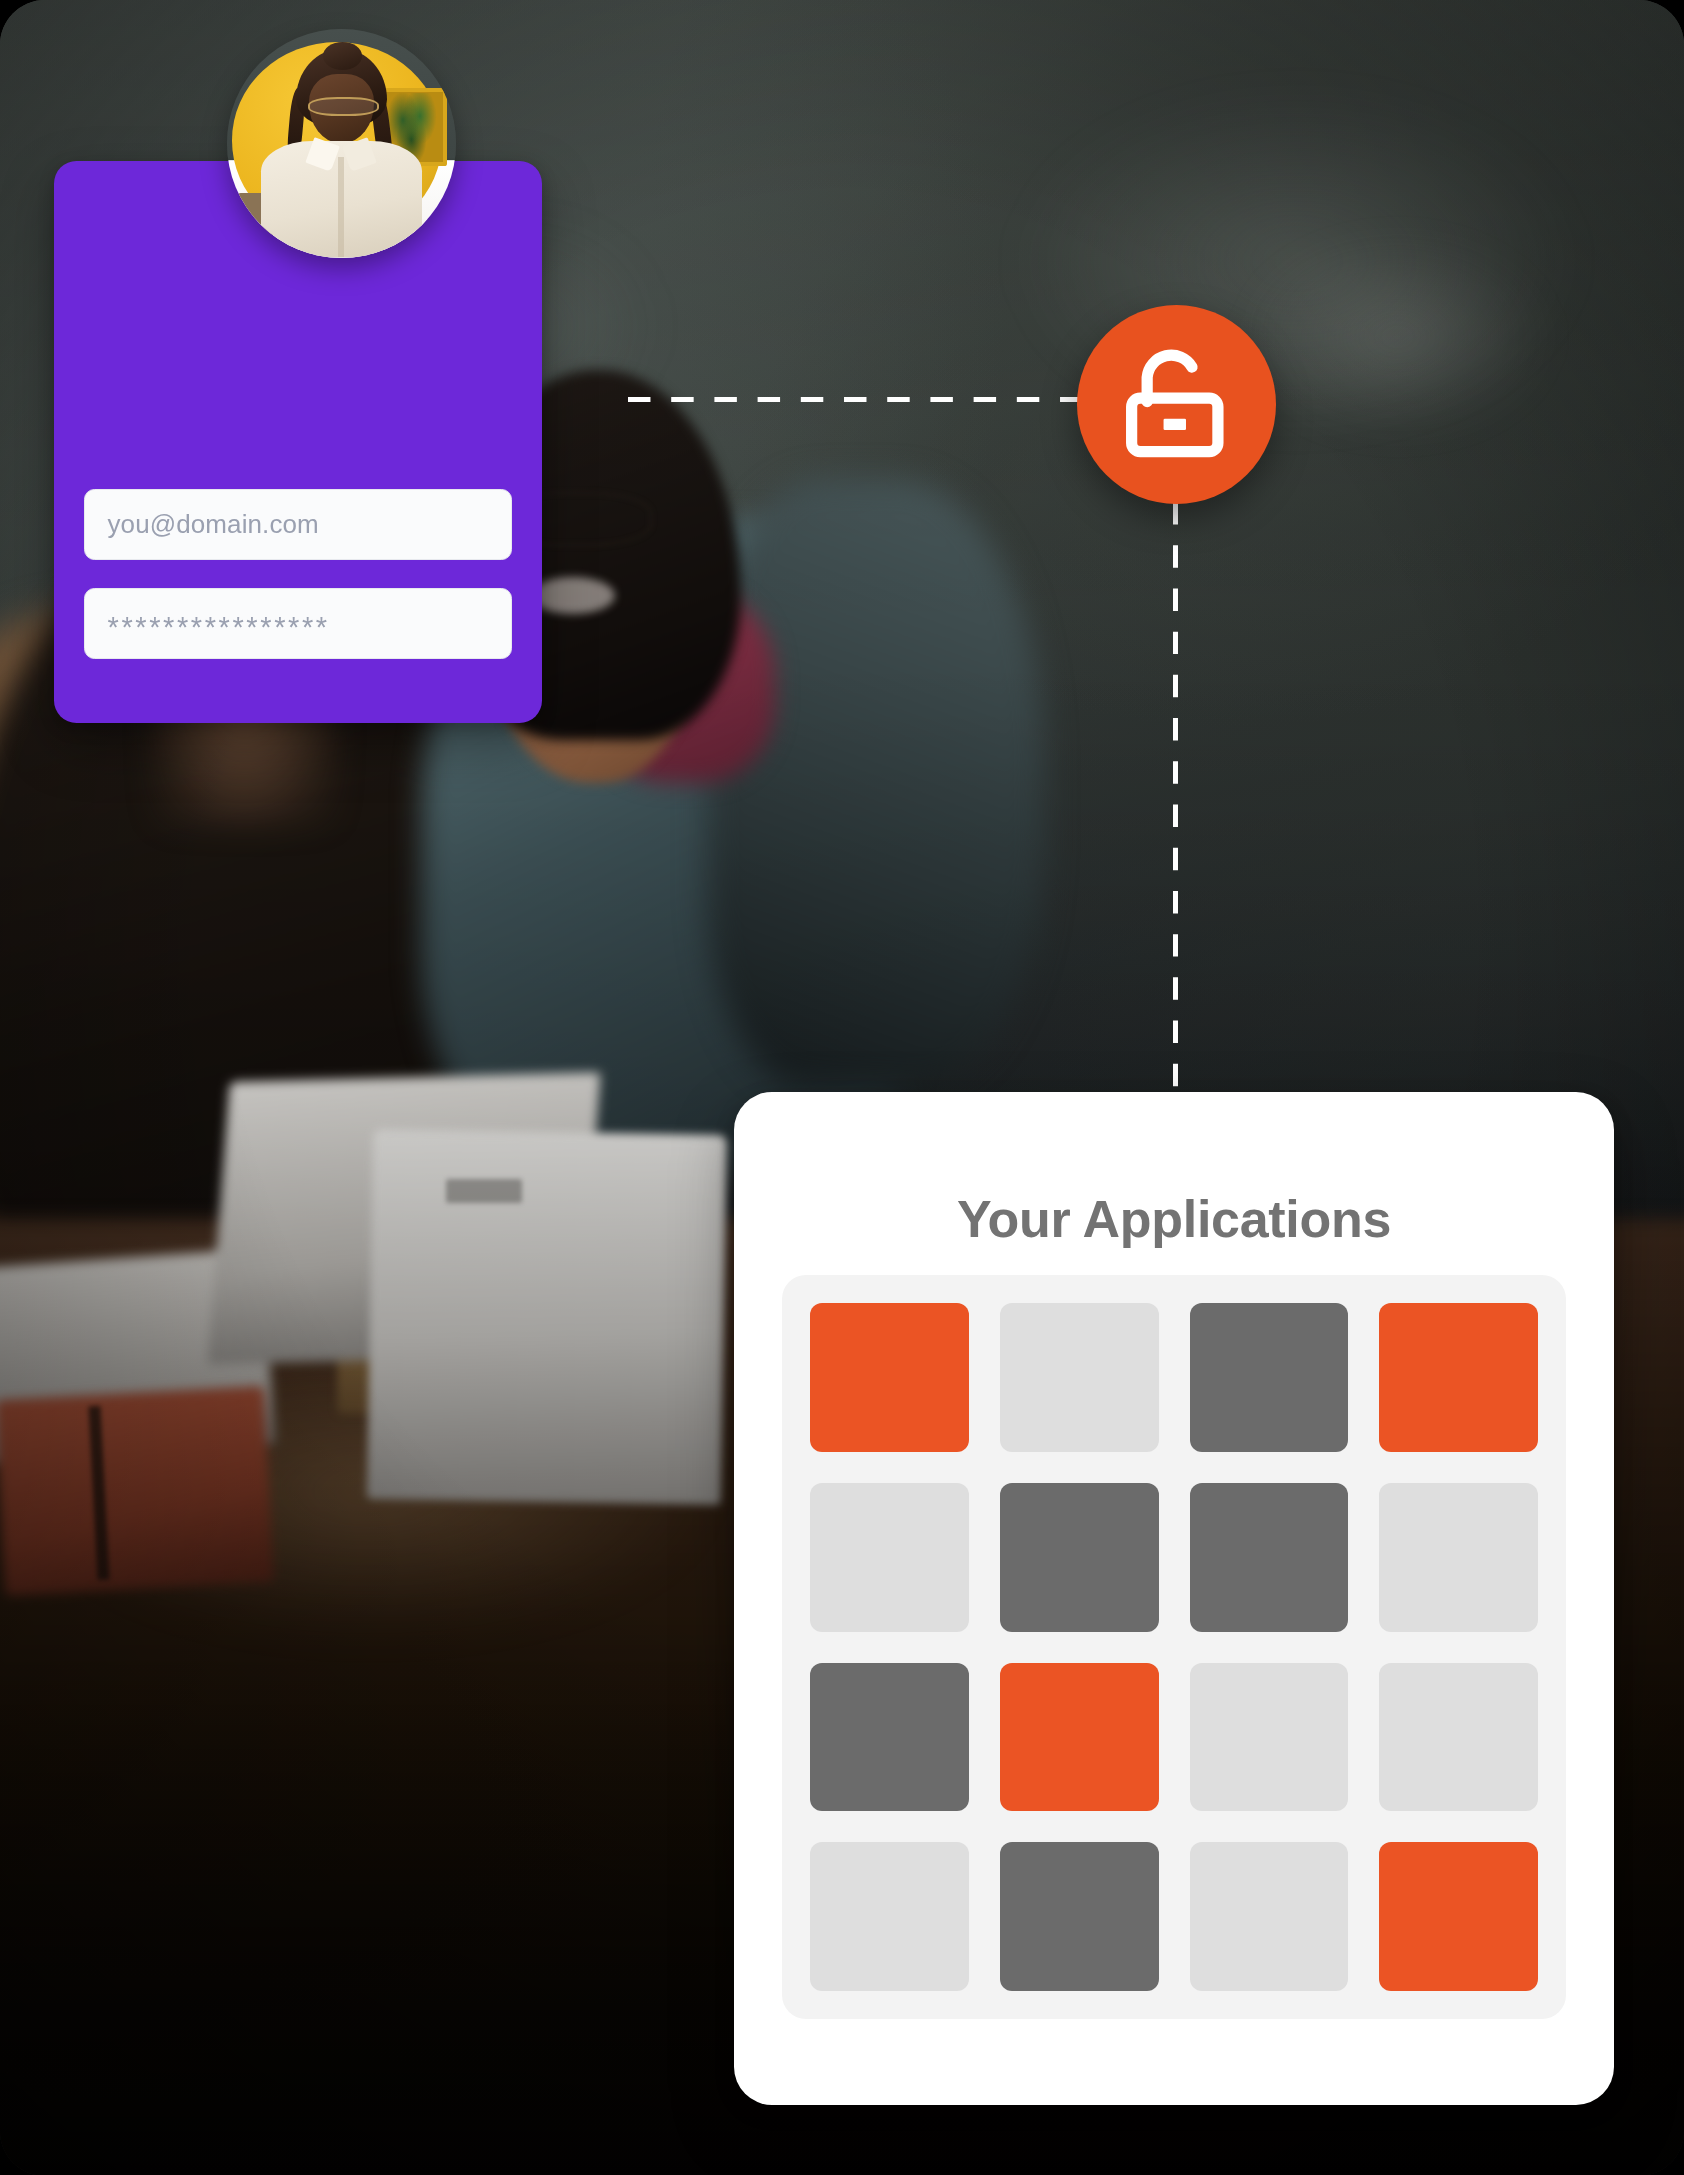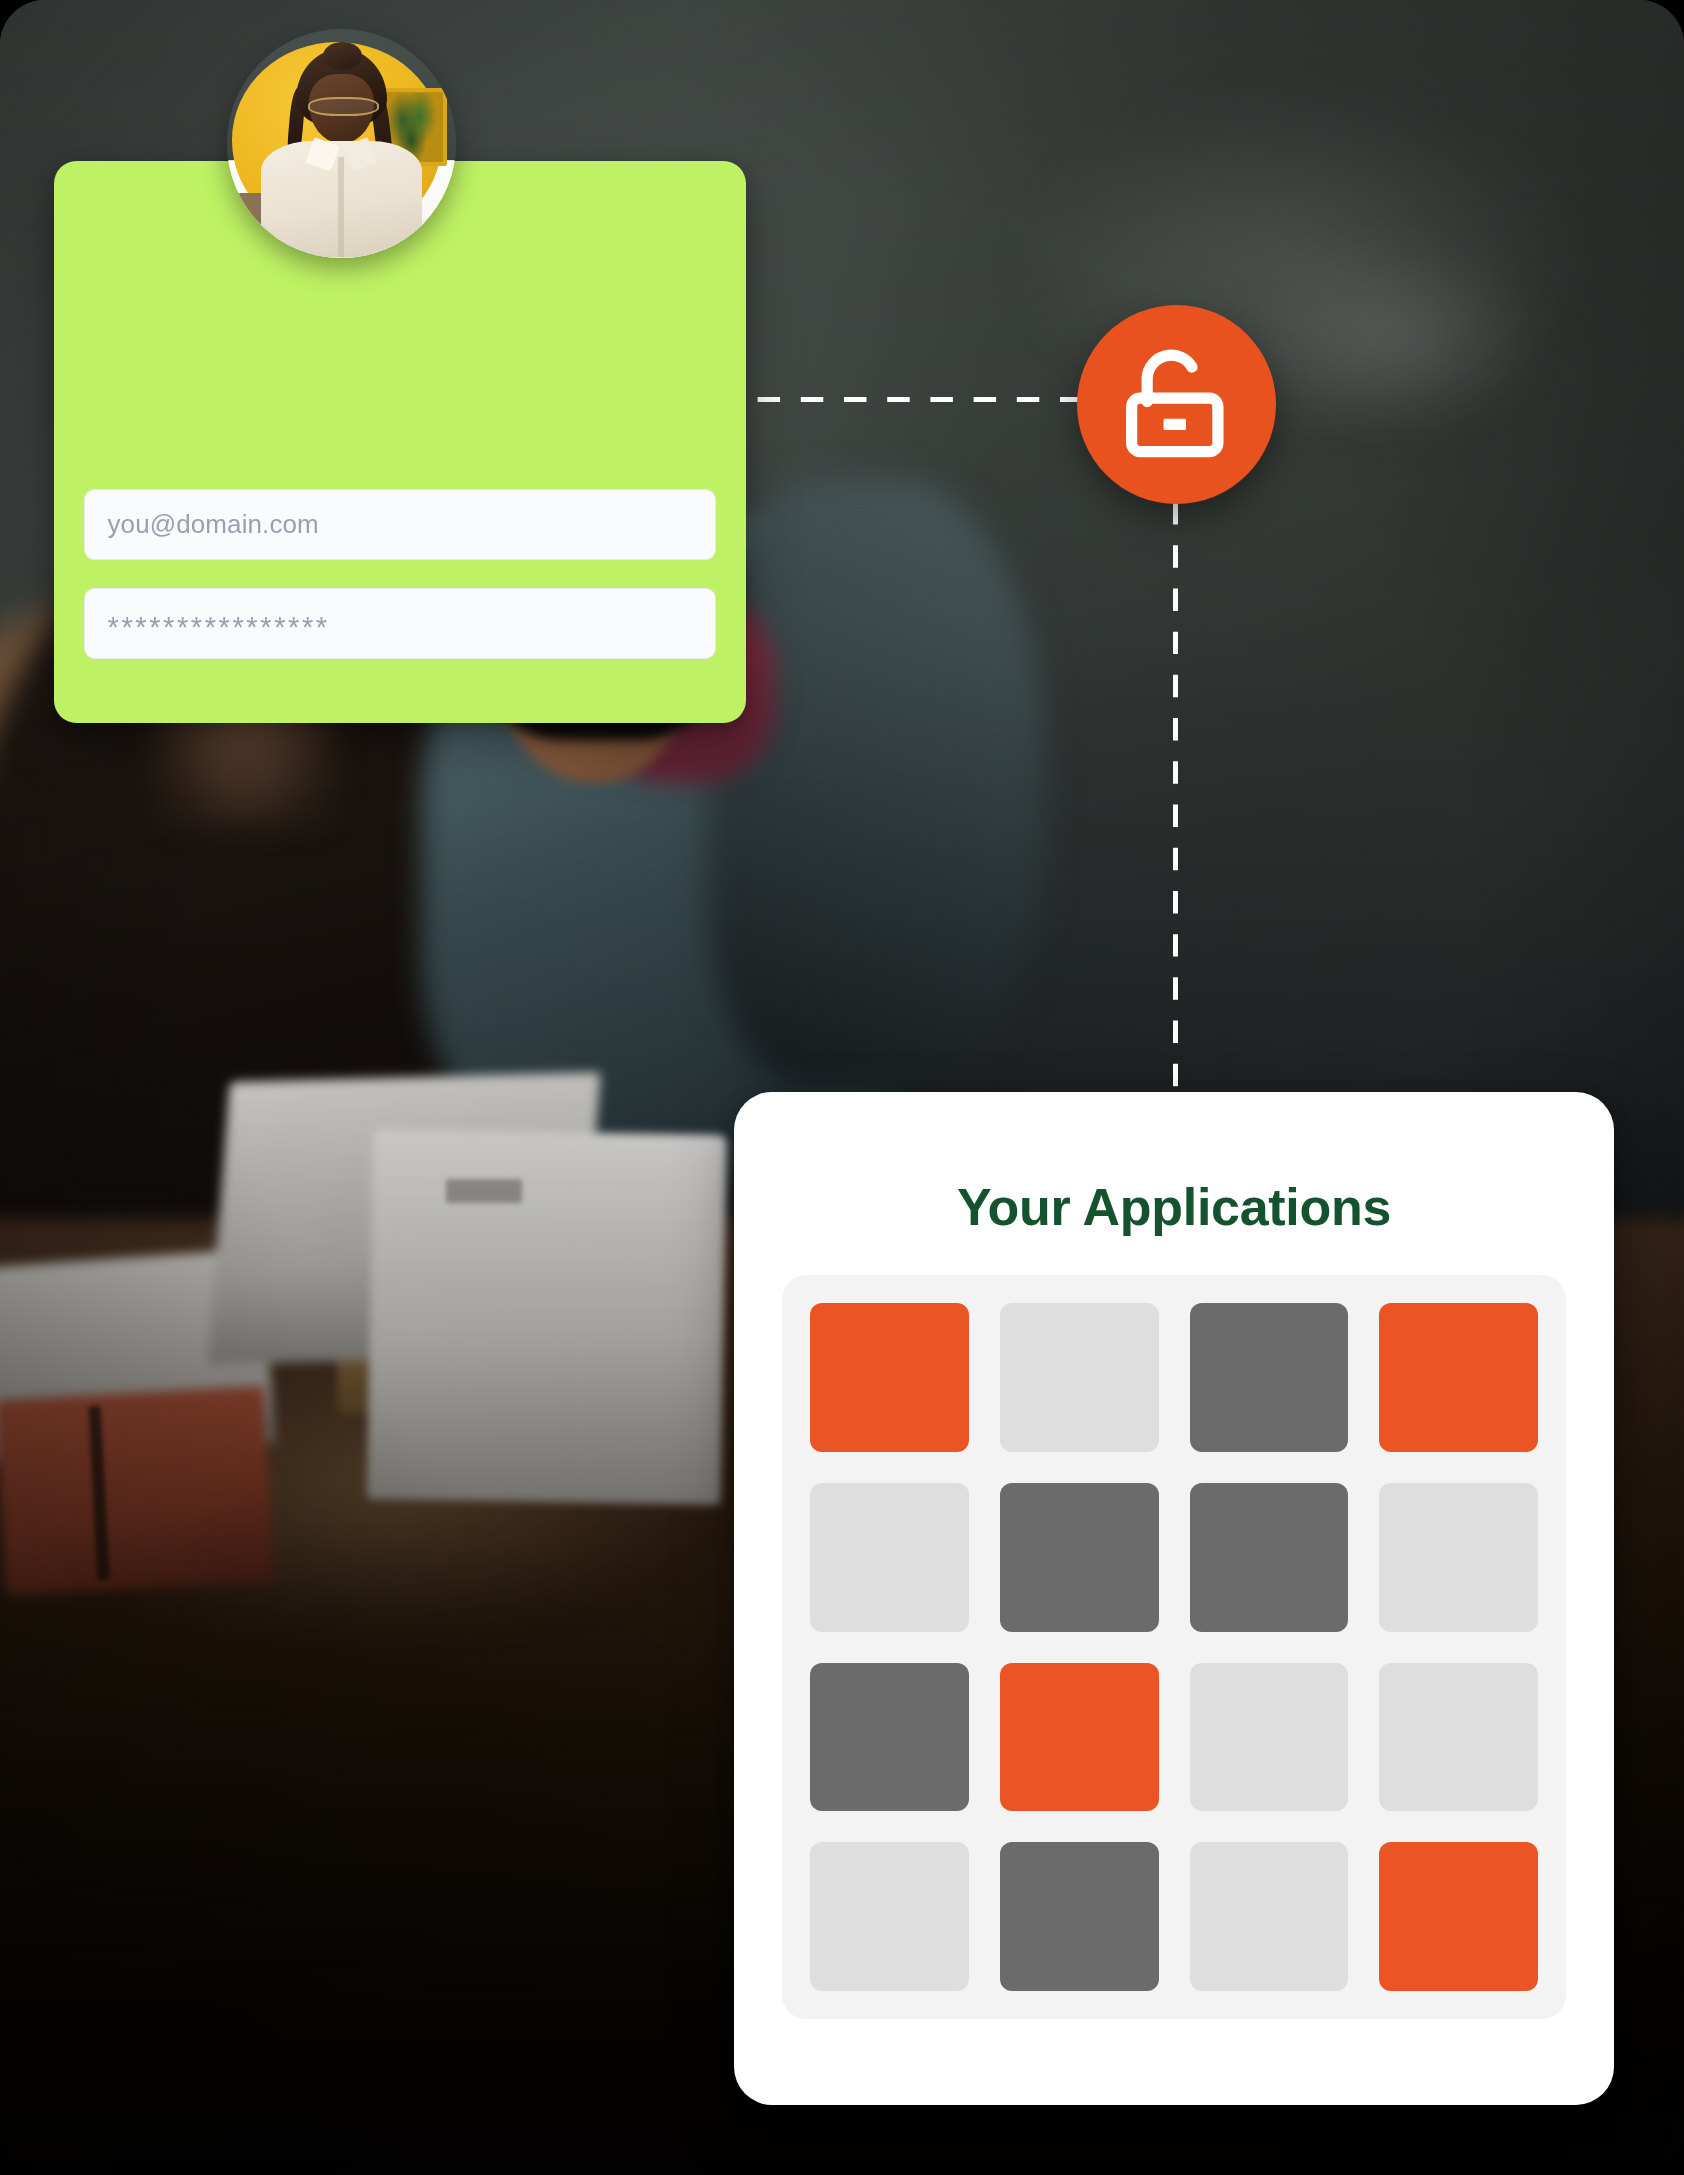--- a/index.html
+++ b/index.html
@@ -242,23 +242,23 @@
     top: 502px;
     width: 5.2px;
     height: 605px;
   }
 
   
   .login-card {
     position: absolute;
     left: 54px;
     top: 161px;
-    width: 692px;
+    width: 488px;
     height: 562px;
-    background: #bef264;
+    background: #6d28d9;
     border-radius: 22.5px;
     box-shadow: 0 22.5px 52px rgba(0,0,0,0.34), 0 5.2px 15.6px rgba(0,0,0,0.22);
   }
   .login-inner {
     position: absolute;
     left: 30px;
     right: 30px;
     bottom: 36px;
   }
   .field {
@@ -454,22 +454,22 @@
     width: 880px;
     height: 1013px;
     background: #ffffff;
     border-radius: 38px;
     box-shadow: 0 26px 61px rgba(0,0,0,0.36), 0 7px 19px rgba(0,0,0,0.22);
   }
   .apps-title {
     text-align: center;
     font-size: 52px;
     font-weight: 700;
-    color: #14532d;
-    margin: 0;
+    color: #737373;
+    margin: 12px;
     padding-top: 85px;
     letter-spacing: -0.3px;
     font-family: "Liberation Sans", sans-serif;
   }
   .apps-panel {
     position: absolute;
     left: 48px;
     right: 48px;
     top: 183px;
     bottom: 86px;

